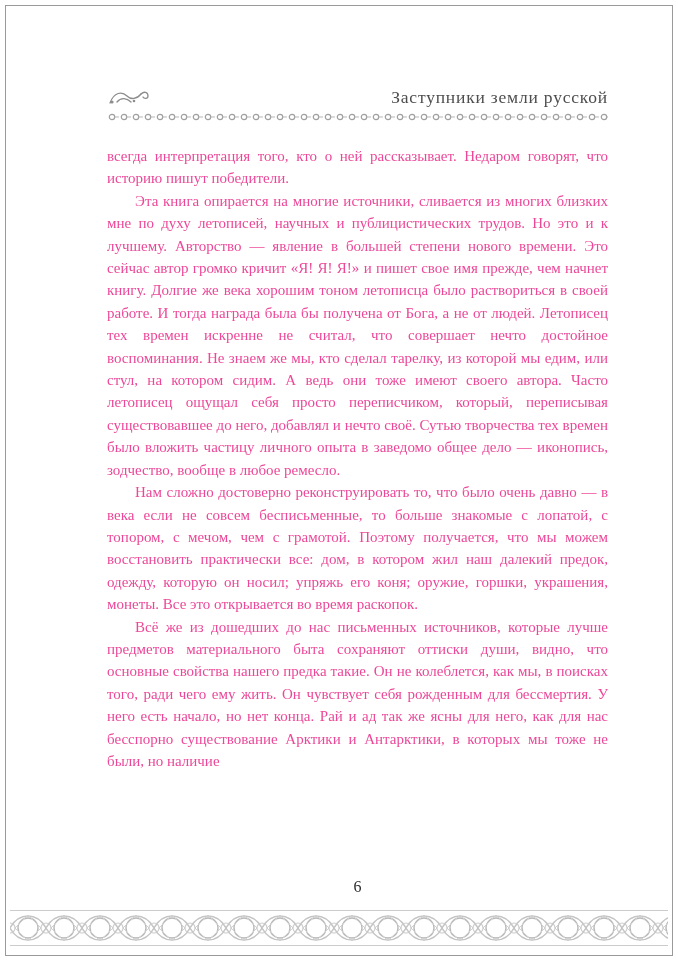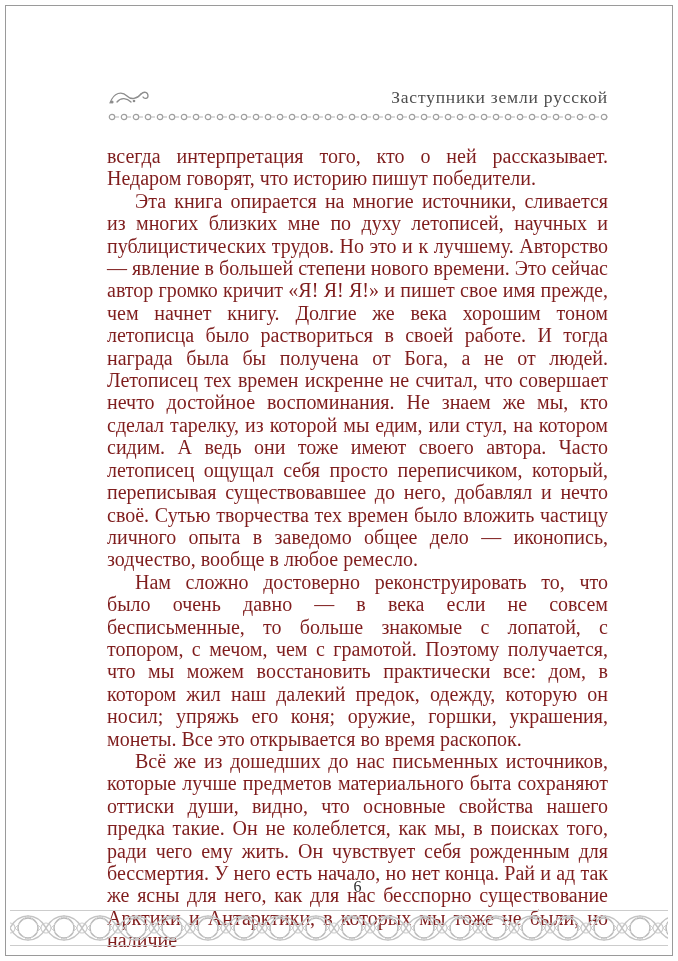--- a/index.html
+++ b/index.html
@@ -42,23 +42,23 @@
     width: 501px;
     top: 112px;
     height: 10px;
     line-height: 0;
   }
   .body-text {
     position: absolute;
     left: 107px;
     width: 501px;
     top: 145px;
-    font-size: 20px;
+    font-size: 15px;
     line-height: 22.4px;
-    color: #7f1d1d;
+    color: #ec4899;
     text-align: justify;
     hyphens: auto;
     -webkit-hyphens: auto;
   }
   .body-text p { text-indent: 28px; }
   .body-text p.no-indent { text-indent: 0; }
   .page-number {
     position: absolute;
     left: 107px;
     width: 501px;

